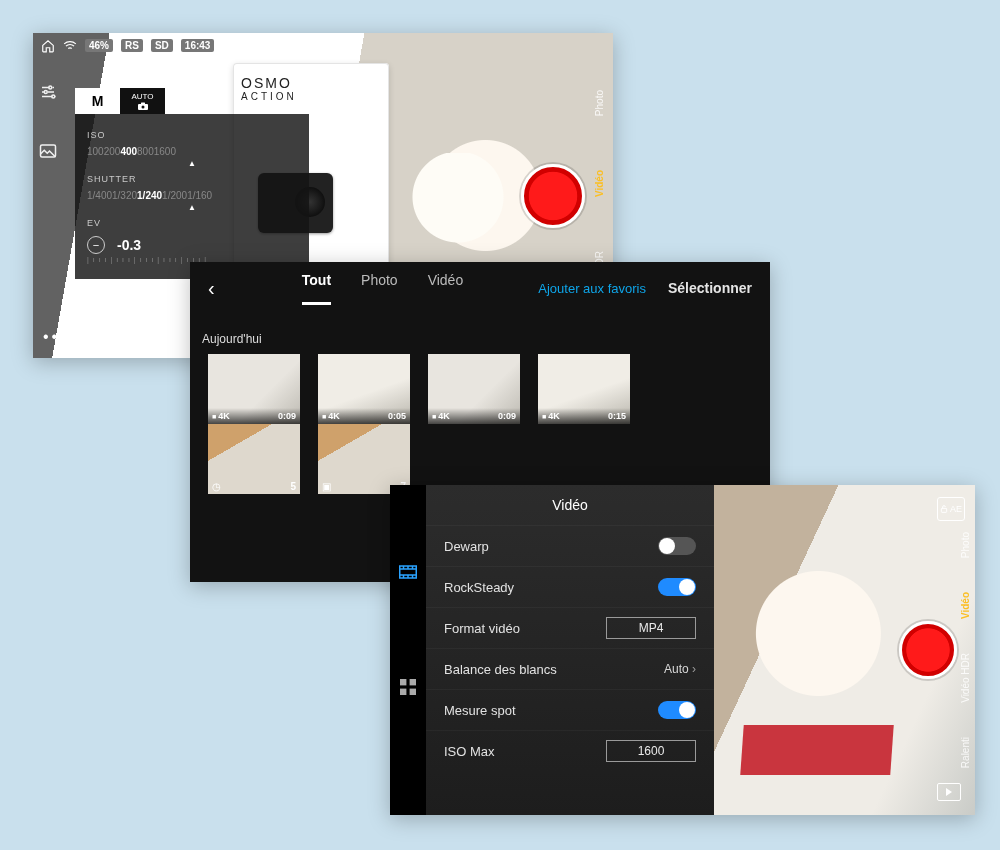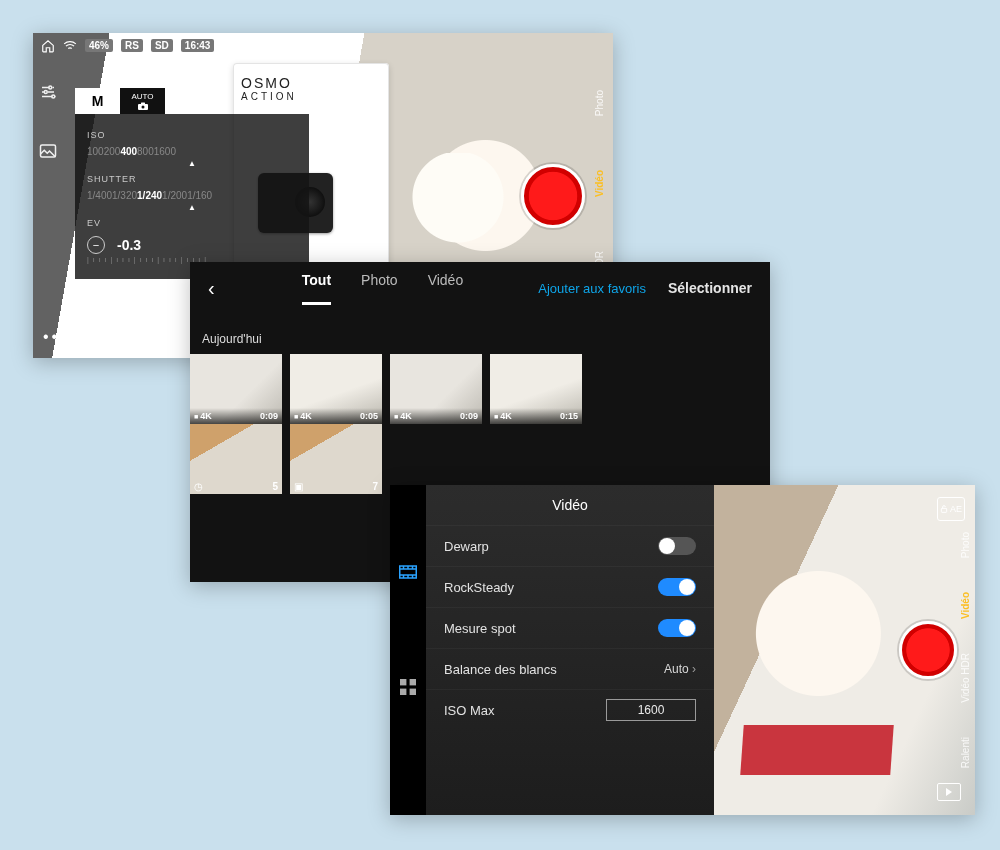--- a/index.html
+++ b/index.html
@@ -100,21 +100,21 @@
     background:#121212;color:#fff;
   }
   .gal-head{height:52px;display:flex;align-items:center;gap:4px;padding:0 18px;}
   .gal-head .back{font-size:20px;color:#fff;margin-right:12px;}
   .gal-tabs{display:flex;gap:30px;flex:1;justify-content:center;}
   .gal-tabs span{font-size:14px;color:#bbb;padding-bottom:14px;}
   .gal-tabs span.active{color:#fff;font-weight:600;border-bottom:3px solid #fff;}
   .gal-head .fav{font-size:13px;color:#0ea5e9;}
   .gal-head .sel{font-size:14px;color:#e5e5e5;font-weight:600;margin-left:18px;}
   .day-label{font-size:12px;color:#ddd;margin:18px 0 8px 12px;}
-  .thumb-row{display:flex;gap:8px;padding:0 0;}
+  .thumb-row{display:flex;gap:18px;padding:0 18px;}
   .thumb{
     width:92px;height:70px;position:relative;
     background:linear-gradient(135deg,#e8e5df 0 60%,#bcb9b1 100%);
     background-size:cover;
   }
   .thumb .meta{
     position:absolute;left:0;right:0;bottom:0;height:16px;
     background:linear-gradient(transparent,rgba(0,0,0,.7));
     display:flex;justify-content:space-between;align-items:center;
     font-size:9px;color:#fff;padding:0 4px;font-weight:600;
@@ -337,26 +337,30 @@
     <h4>Vidéo</h4>
     <div class="srow">
       <span class="name">Dewarp</span>
       <span class="toggle off"></span>
     </div>
     <div class="srow">
       <span class="name">RockSteady</span>
       <span class="toggle on"></span>
     </div>
     <div class="srow">
+      <span class="name">Format vidéo</span>
+      <span class="val-box">MP4</span>
+    </div>
+    <div class="srow">
+      <span class="name">Balance des blancs</span>
+      <span class="val-link">Auto</span>
+    </div>
+    <div class="srow">
       <span class="name">Mesure spot</span>
       <span class="toggle on"></span>
-    </div>
-    <div class="srow">
-      <span class="name">Balance des blancs</span>
-      <span class="val-link">Auto</span>
     </div>
     <div class="srow">
       <span class="name">ISO Max</span>
       <span class="val-box">1600</span>
     </div>
   </div>
 
   <div class="preview">
     <div class="cat-base"></div>
     <div class="lockae">

